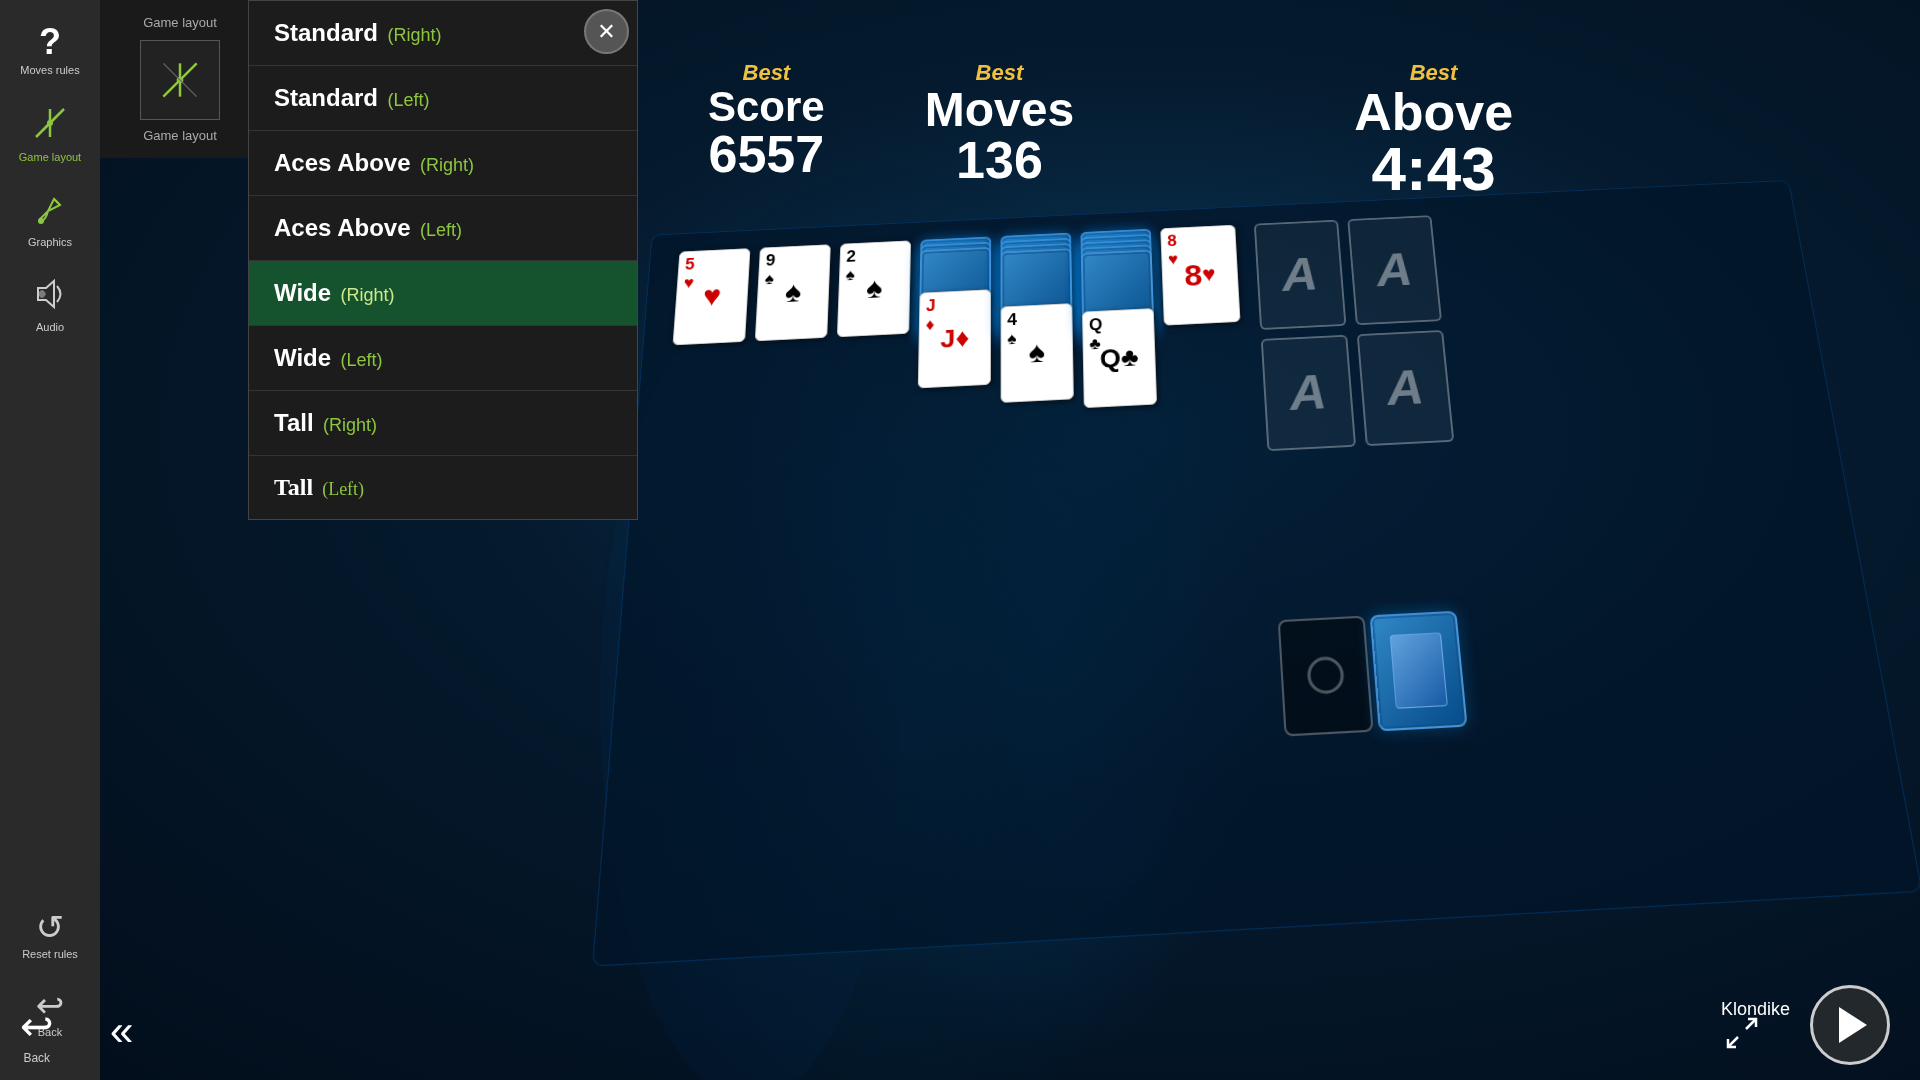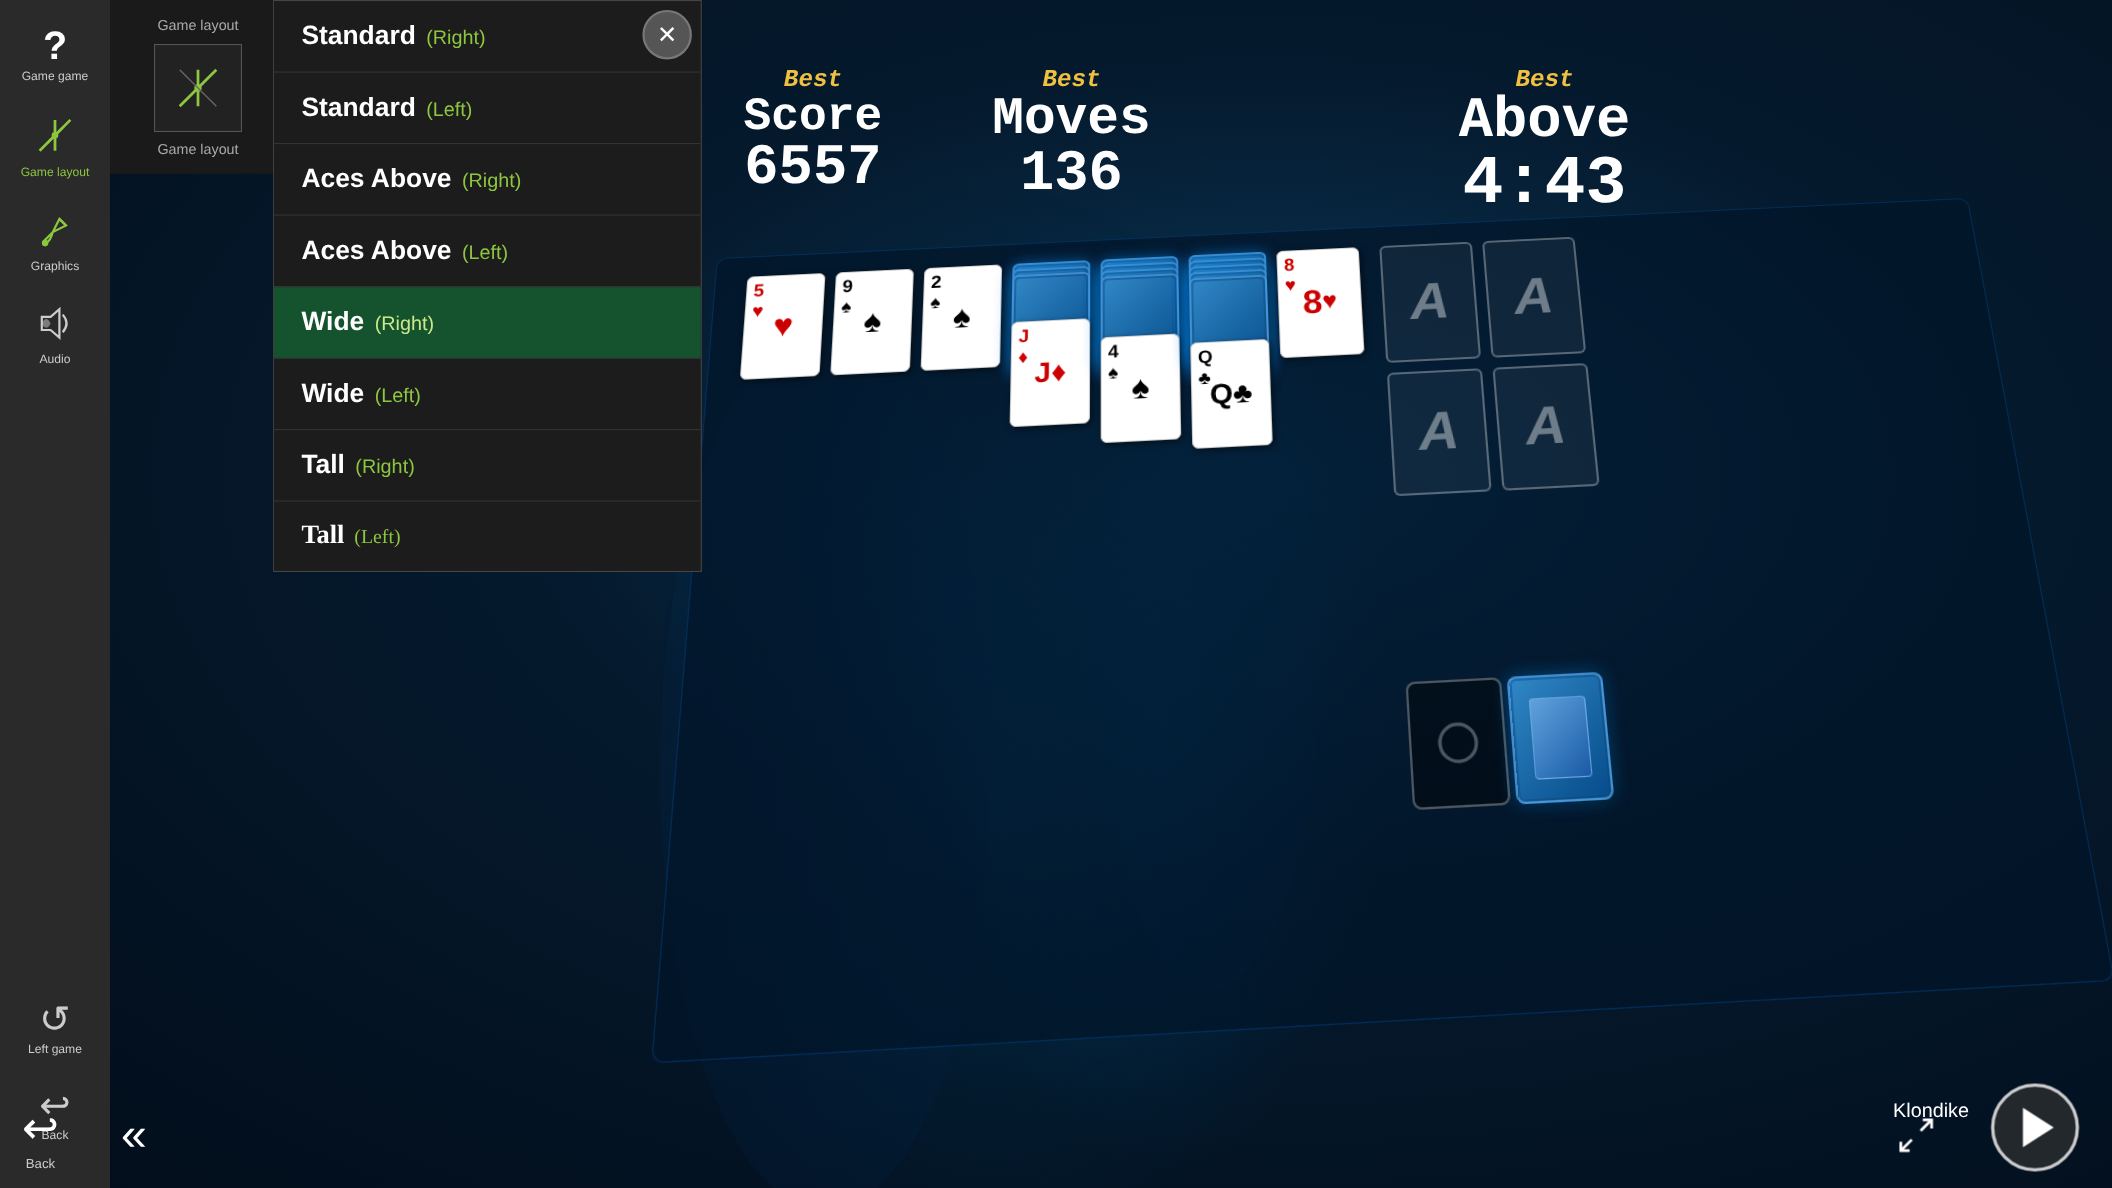--- a/index.html
+++ b/index.html
@@ -172,25 +172,24 @@
       cursor: pointer;
       font-size: 22px;
       color: #fff;
       z-index: 21;
     }
 
     
     .stats-area {
       position: absolute;
       top: 60px;
-      left: 676px;
+      left: 708px;
       display: flex;
       gap: 100px;
       z-index: 5;
-      font-family: Liberation Mono, monospace;
     }
 
     .stat-block {
       text-align: center;
     }
 
     .stat-block .best-label {
       color: #f0c040;
       font-size: 22px;
       font-weight: bold;
@@ -347,21 +346,21 @@
     </defs>
     <ellipse cx="900" cy="650" rx="300" ry="500" fill="url(#ray1)"></ellipse>
     <ellipse cx="750" cy="700" rx="150" ry="400" fill="#003366" opacity="0.3"></ellipse>
     <ellipse cx="1100" cy="600" rx="100" ry="300" fill="#004488" opacity="0.2"></ellipse>
   </svg>
 
   <div class="sidebar">
 
     <div class="sidebar-item">
       <div class="icon" style="font-size:36px;color:#fff;font-weight:bold;">?</div>
-      <div class="label">Game game</div>
+      <div class="label">Moves rules</div>
     </div>
 
     <div class="sidebar-item active">
       <div class="icon green">
         <svg width="38" height="38" viewBox="0 0 38 38">
           <line x1="5" y1="33" x2="33" y2="5" stroke="#8dc63f" stroke-width="2.5"></line>
           <line x1="19" y1="5" x2="19" y2="33" stroke="#8dc63f" stroke-width="2.5"></line>
           <circle cx="19" cy="19" r="3" fill="#8dc63f"></circle>
           <line x1="12" y1="26" x2="26" y2="12" stroke="#8dc63f" stroke-width="2"></line>
         </svg>
@@ -388,21 +387,21 @@
           <path d="M6 18 Q10 10 14 18 Q10 26 6 18" fill="#ccc" opacity="0.5"></path>
         </svg>
       </div>
       <div class="label">Audio</div>
     </div>
 
     <div class="sidebar-spacer"></div>
 
     <div class="sidebar-item">
       <div class="icon" style="color:#ccc;font-size:34px;">↺</div>
-      <div class="label">Left game</div>
+      <div class="label">Reset rules</div>
     </div>
 
     <div class="sidebar-item" style="margin-bottom:20px;">
       <div class="icon" style="color:#ccc;font-size:34px;">↩</div>
       <div class="label">Back</div>
     </div>
   </div>
 
   <div class="game-layout-panel">
     <div class="panel-title">Game layout</div>

